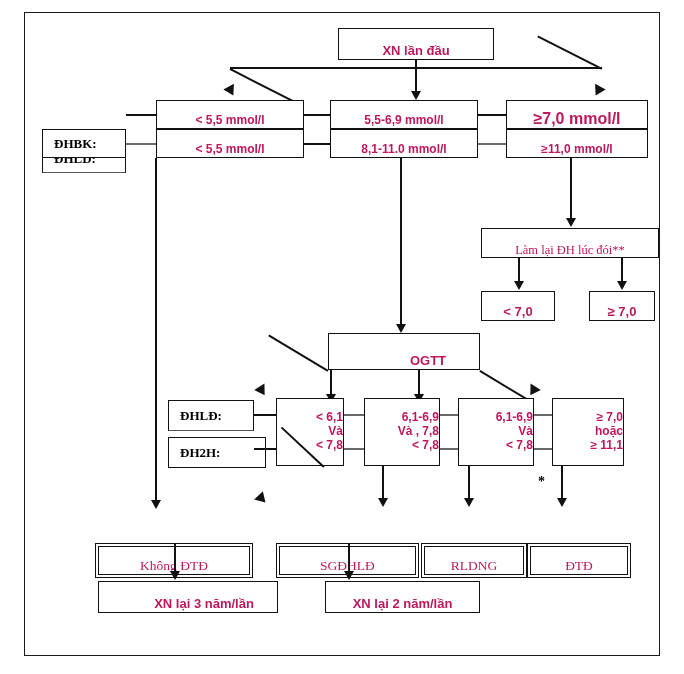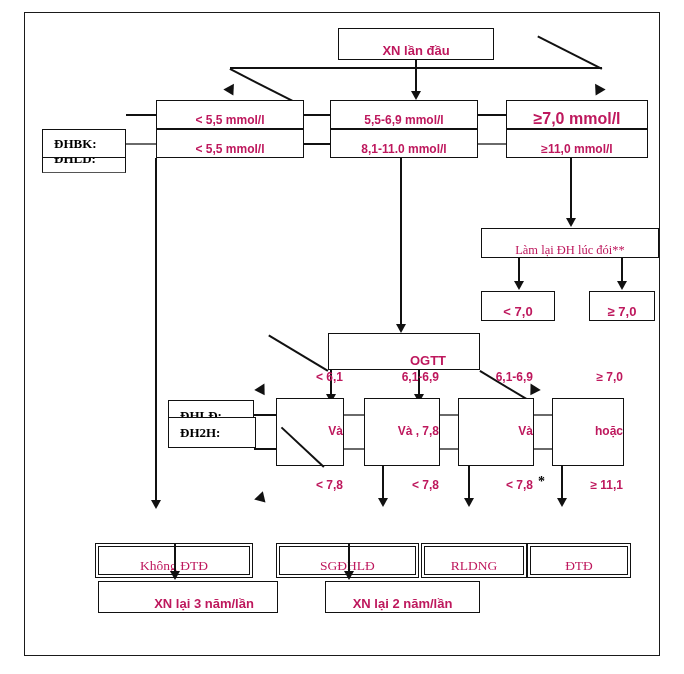--- a/index.html
+++ b/index.html
@@ -47,21 +47,20 @@
   }
   .node.double {
     border: 1.6px solid #111;
     outline: 1.6px solid #111;
     outline-offset: 2.5px;
     margin-top: 36px;
   }
   .node.stack {
     flex-direction: column;
     justify-content: center;
-    gap: 40px;
   }
   .node.stack > span { display: block; }
   .lbl {
     position: absolute;
     box-sizing: border-box;
     border: 1.4px solid #111;
     background: #fff;
     display: flex;
     align-items: center;
     padding-left: 11px;
@@ -202,21 +201,21 @@
 
   <div class="ln v" style="left:418px; top:370px; height:26px;"></div>
   <div class="arrow-d" style="left:414px; top:394px;"></div>
 
   <div class="diag" style="left:480px; top:370px; width:62px; transform:rotate(31deg);"></div>
   <div class="diag-head" style="left:527px; top:386px; transform:rotate(32deg);"></div>
 
   <div class="lbl nb-top" style="left:168px; top:400px; width:86px; height:31px; font-size:13px;">
     <span>ĐHLĐ:</span>
   </div>
-  <div class="lbl" style="left:168px; top:417px; width:88px; height:31px; font-size:13px;">
+  <div class="lbl" style="left:168px; top:437px; width:98px; height:31px; font-size:13px;">
     <span>ĐH2H:</span>
   </div>
 
   <div class="ln h" style="left:254px; top:414px; width:22px;"></div>
   <div class="ln h" style="left:254px; top:448px; width:22px;"></div>
 
   <div class="node sans stack" style="left:276px; top:398px; width:68px; height:68px; font-size:12px;">
     <span>&lt; 6,1</span>
     <span>Và</span>
     <span>&lt; 7,8</span>

